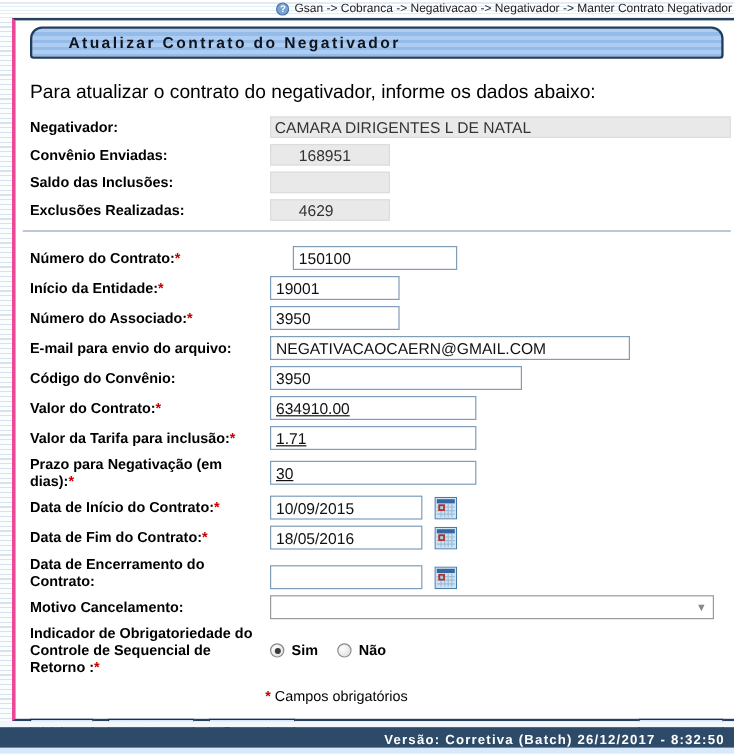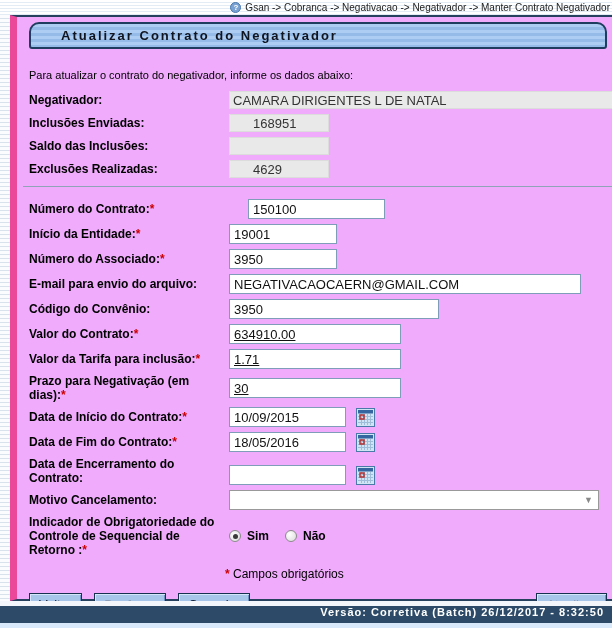--- a/index.html
+++ b/index.html
@@ -26,58 +26,58 @@
   }
   .crumb { font-size: 10px; color: #222; white-space: nowrap; }
   
   .leftstripe {
     position: absolute; left: 0; top: 15px; width: 10px; height: 586px;
     background: repeating-linear-gradient(180deg, #fafcfe 0 3px, #d7e2ec 3px 4px);
   }
   
   .content {
     position: absolute; left: 10px; top: 15px; width: 602px; height: 586px;
-    background: #f0abfc;
+    background: #ffffff;
     border-top: 2px solid #26415e;
     border-bottom: 2px solid #26415e;
-    border-left: 7px solid #ec4899;
+    border-left: 3px solid #ec4899;
   }
   .titlebar {
     position: absolute; left: 12px; top: 5px; width: 578px; height: 27px;
     background: repeating-linear-gradient(180deg, #aecdf2 0 3px, #95bbe9 3px 6px);
     border: 2px solid #1f3d5f;
     border-radius: 10px 10px 3px 3px;
     display: flex; align-items: center;
     padding-left: 30px;
   }
   .titlebar span {
     font-size: 13px; font-weight: bold; color: #10141e; letter-spacing: 2px;
   }
   .form { position: absolute; left: 4px; top: 46px; width: 594px; }
-  .intro { font-size: 11px; color: #000; margin: 6px 0 10px 8px; }
+  .intro { font-size: 16px; color: #000; margin: 6px 0 10px 8px; }
   .row { display: flex; align-items: center; margin: 0 0 5px 8px; }
   .row.top { align-items: flex-end; }
   .lbl {
     width: 200px; flex: 0 0 200px;
     font-size: 12px; font-weight: bold; color: #000; line-height: 14px;
   }
   .req { color: #cc0000; font-weight: bold; }
   .ro {
     height: 18px; background: #e9e9e9; border: 1px solid #dcdcdc;
     font-size: 13px; color: #333; padding: 1px 3px;
     font-family: "Liberation Sans", sans-serif;
   }
   .txt {
     height: 20px; background: #fff; border: 1px solid #7f9db9;
     font-size: 13px; color: #111; padding: 1px 4px;
     font-family: "Liberation Sans", sans-serif;
   }
   .w384 { width: 384px; } .w100 { width: 100px; padding-left: 23px; } .w137 { width: 137px; margin-left: 19px; }
-  .w105 { width: 108px; } .w352 { width: 352px; } .w210 { width: 210px; }
-  .w172 { width: 172px; text-decoration: underline; } .w127 { width: 117px; }
+  .w105 { width: 108px; } .w352 { width: 300px; } .w210 { width: 210px; }
+  .w172 { width: 172px; text-decoration: underline; } .w127 { width: 127px; }
   .sep { border: none; border-top: 1px solid #90a4b8; margin: 8px 2px 12px 2px; }
   .calbtn { margin-left: 10px; cursor: pointer; display: inline-flex; }
   .radio-group { display: flex; align-items: center; gap: 6px; }
   .radio {
     width: 12px; height: 12px; border-radius: 50%;
     border: 1px solid #8a8a8a;
     background: radial-gradient(circle at 35% 35%, #ffffff, #d9d9d9);
     display: inline-block; cursor: pointer; position: relative;
   }
   .radio.checked::after {
@@ -101,21 +101,21 @@
     color: #0c1a30; font-size: 13px;
     font-family: "Liberation Sans", sans-serif;
     padding: 2px 9px; height: 22px; margin-right: 12px; cursor: pointer;
   }
   .btn.disabled { color: #8ba0b8; cursor: default; }
   .btn.right { margin-left: auto; margin-right: 0; min-width: 70px; }
   
   .gap { position: absolute; left: 0; top: 601px; width: 612px; height: 5px; background: #f3f7fb; }
   .footer {
     position: absolute; left: 0; top: 606px; width: 612px; height: 17px;
-    background: #2d4b68; display: flex; align-items: flex-start; justify-content: flex-end;
+    background: #2d4b68; display: flex; align-items: flex-end; justify-content: flex-end;
     padding-right: 8px;
   }
   .footer span {
     color: #ffffff; font-size: 11px; font-weight: bold; letter-spacing: 1px;
   }
 </style>
 </head>
 <body>
 
 <div class="topbar">
@@ -131,21 +131,21 @@
   </div>
 
   <div class="form">
     <div class="intro">Para atualizar o contrato do negativador, informe os dados abaixo:</div>
 
     <div class="row">
       <label class="lbl"><span>Negativador:</span></label>
       <span class="ro w384">CAMARA DIRIGENTES L DE NATAL</span>
     </div>
     <div class="row">
-      <label class="lbl"><span>Inclusões Enviadas:</span></label>
+      <label class="lbl"><span>Convênio Enviadas:</span></label>
       <span class="ro w100">168951</span>
     </div>
     <div class="row">
       <label class="lbl"><span>Saldo das Inclusões:</span></label>
       <span class="ro w100"></span>
     </div>
     <div class="row">
       <label class="lbl"><span>Exclusões Realizadas:</span></label>
       <span class="ro w100">4629</span>
     </div>

